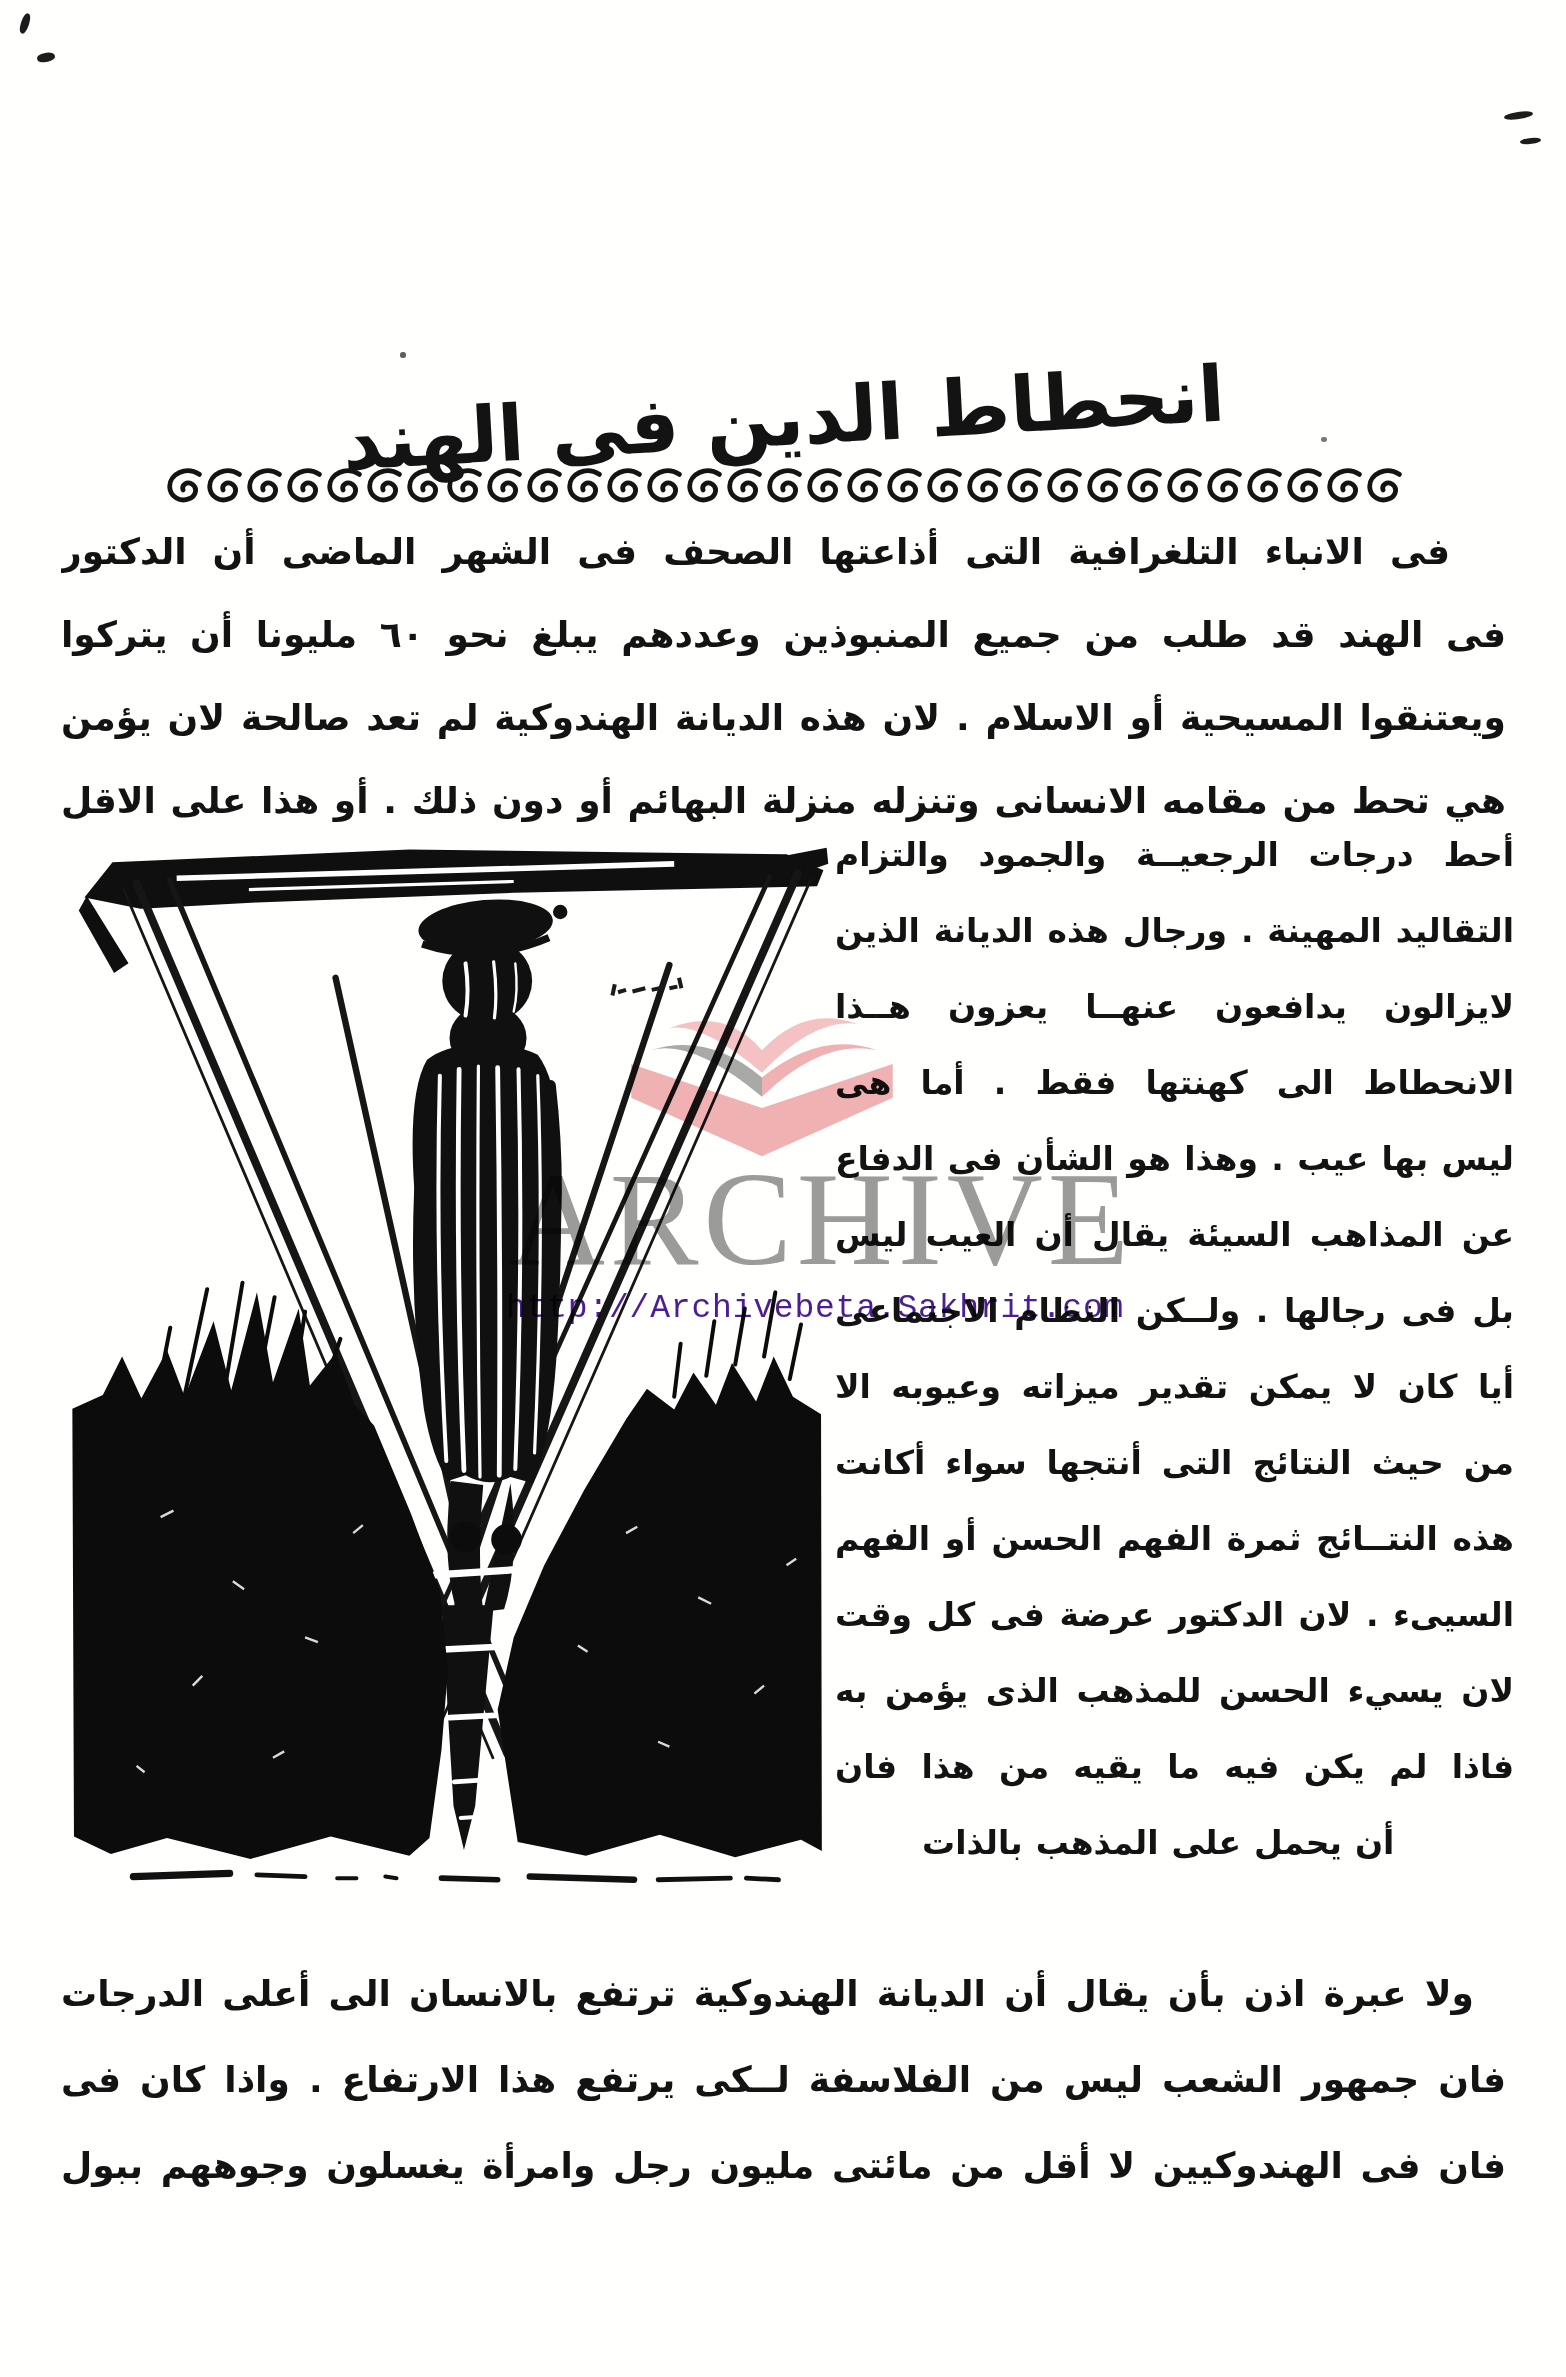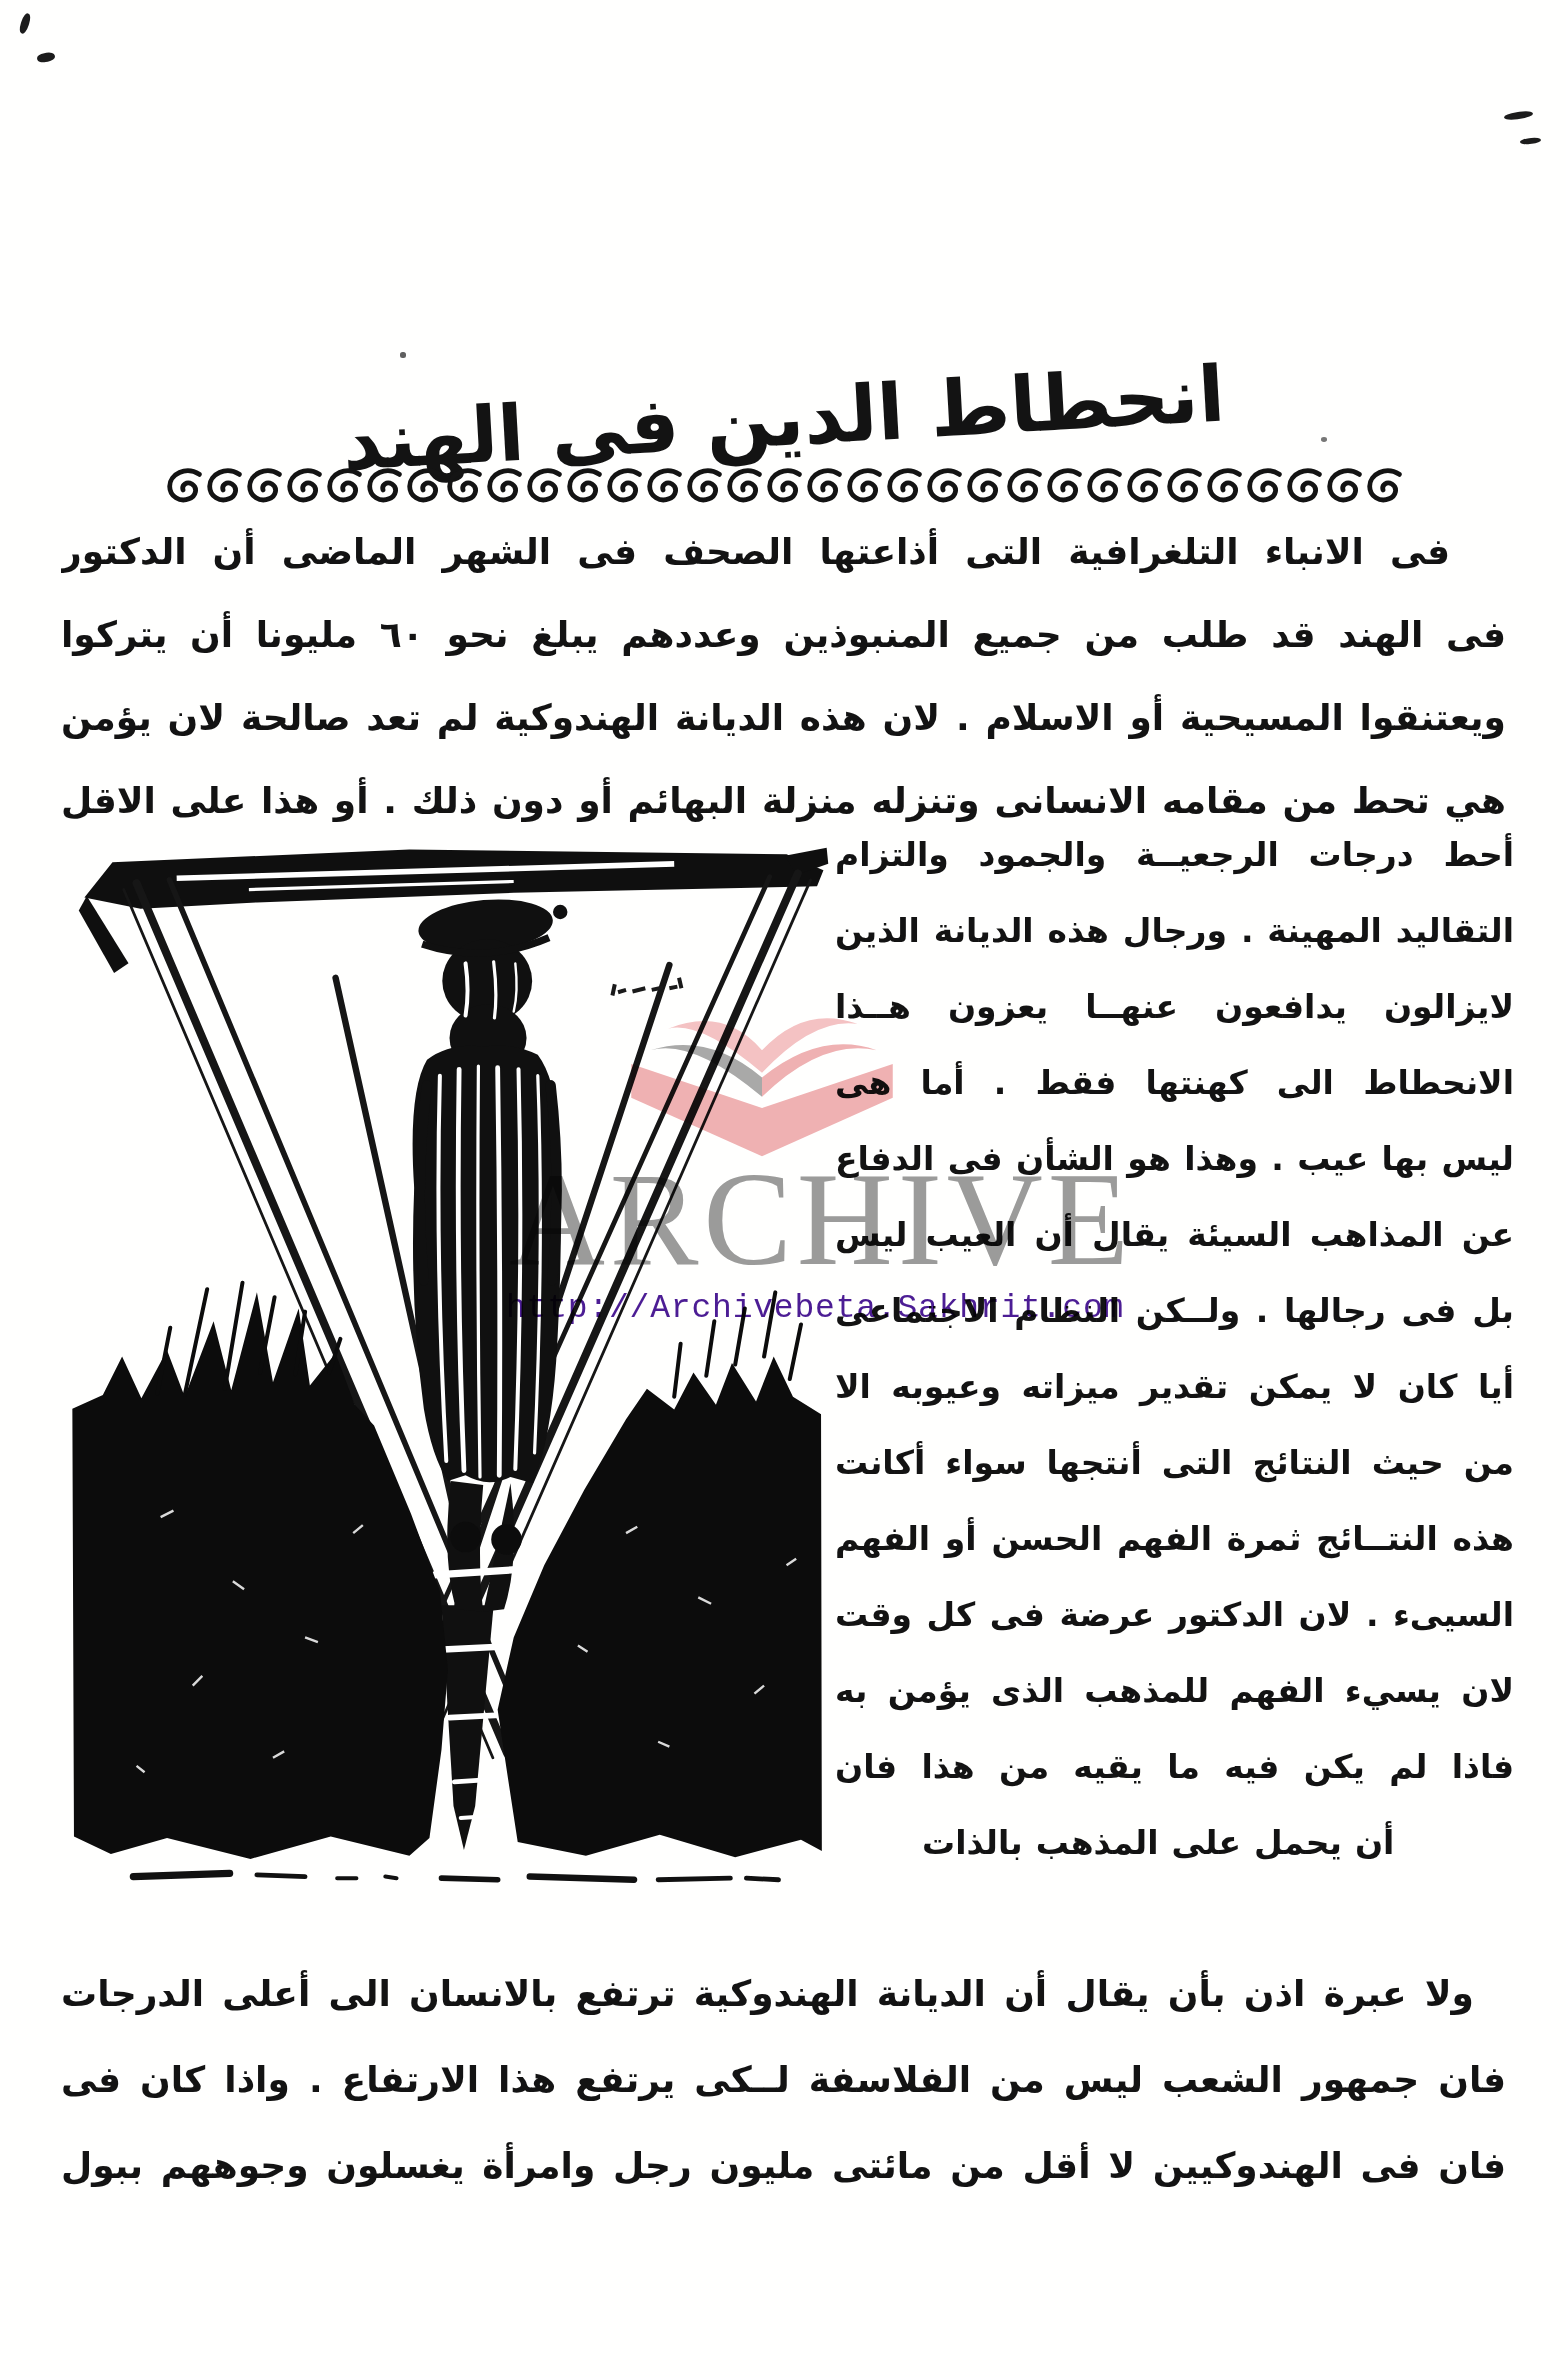--- a/index.html
+++ b/index.html
@@ -217,21 +217,21 @@
     <div class="jline">التقاليد المهينة . ورجال هذه الديانة الذين</div>
     <div class="jline">لايزالون يدافعون عنهــا يعزون هــذا</div>
     <div class="jline">الانحطاط الى كهنتها فقط . أما هى فمنزهة</div>
     <div class="jline">ليس بها عيب . وهذا هو الشأن فى الدفاع</div>
     <div class="jline">عن المذاهب السيئة يقال أن العيب ليس فيها</div>
     <div class="jline">بل فى رجالها . ولــكن النظام الاجتماعى</div>
     <div class="jline">أيا كان لا يمكن تقدير ميزاته وعيوبه الا</div>
     <div class="jline">من حيث النتائج التى أنتجها سواء أكانت</div>
     <div class="jline">هذه النتــائج ثمرة الفهم الحسن أو الفهم</div>
     <div class="jline">السيىء . لان الدكتور عرضة فى كل وقت</div>
-    <div class="jline">لان يسيء الفهم للمذهب الذى يؤمن به</div>
+    <div class="jline">لان يسيء الحسن للمذهب الذى يؤمن به</div>
     <div class="jline">فاذا لم يكن فيه ما يقيه من هذا فان العيب يجب</div>
     <div class="jline lastline">أن يحمل على المذهب بالذات</div>
   </div>
 
   <div class="closing ar">
     <div class="jline first">ولا عبرة اذن بأن يقال أن الديانة الهندوكية ترتفع بالانسان الى أعلى الدرجات فى فلسفتها .</div>
     <div class="jline">فان جمهور الشعب ليس من الفلاسفة لــكى يرتفع هذا الارتفاع . واذا كان فى البراهمة مائة فيلسوف</div>
     <div class="jline">فان فى الهندوكيين لا أقل من مائتى مليون رجل وامرأة يغسلون وجوههم ببول البقرة ويرضون</div>
   </div>
 

